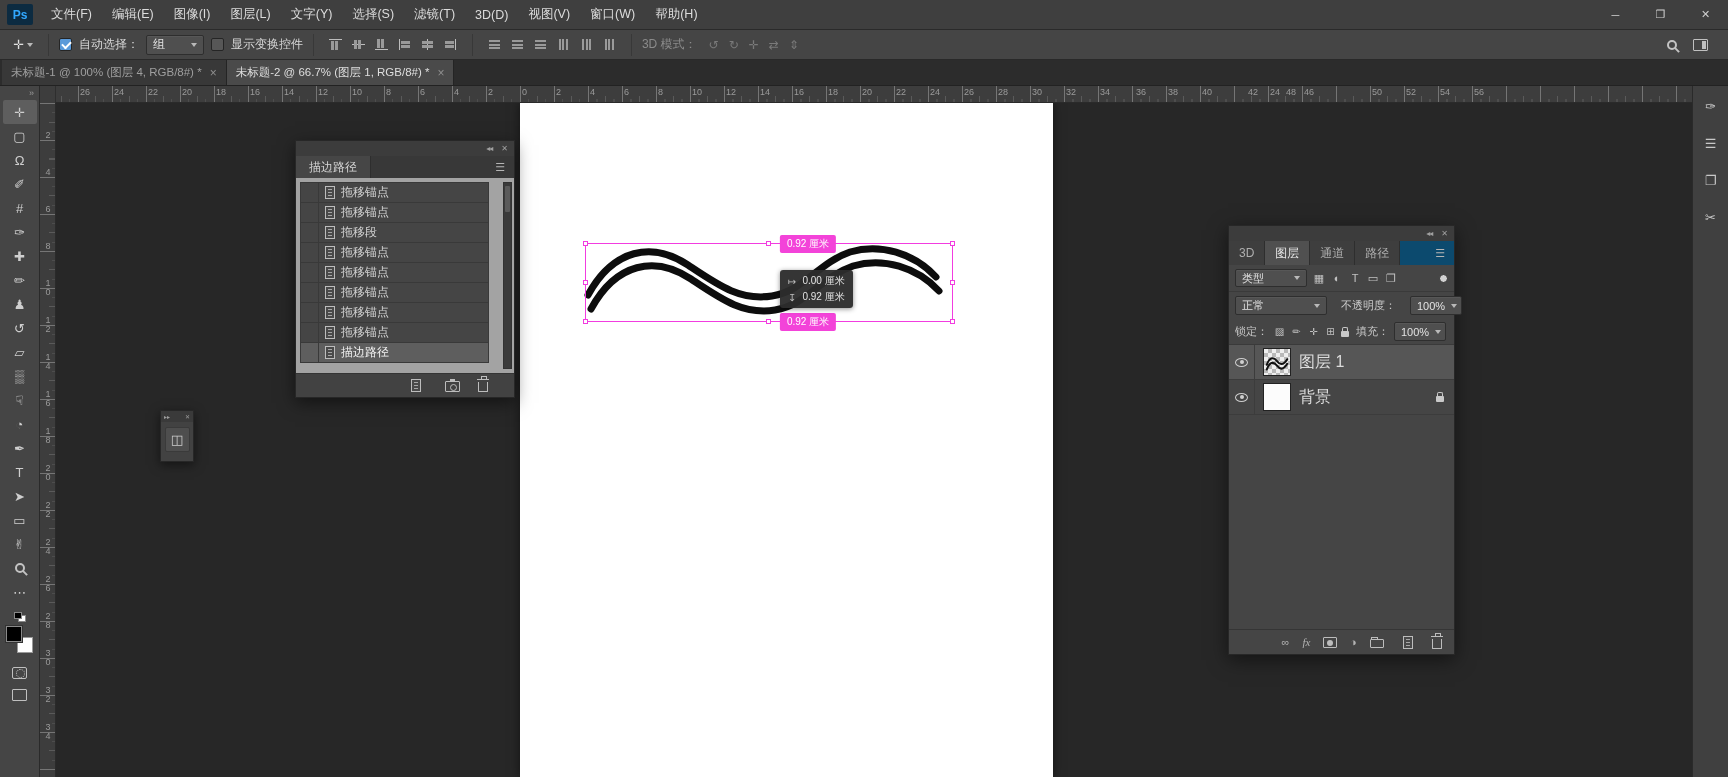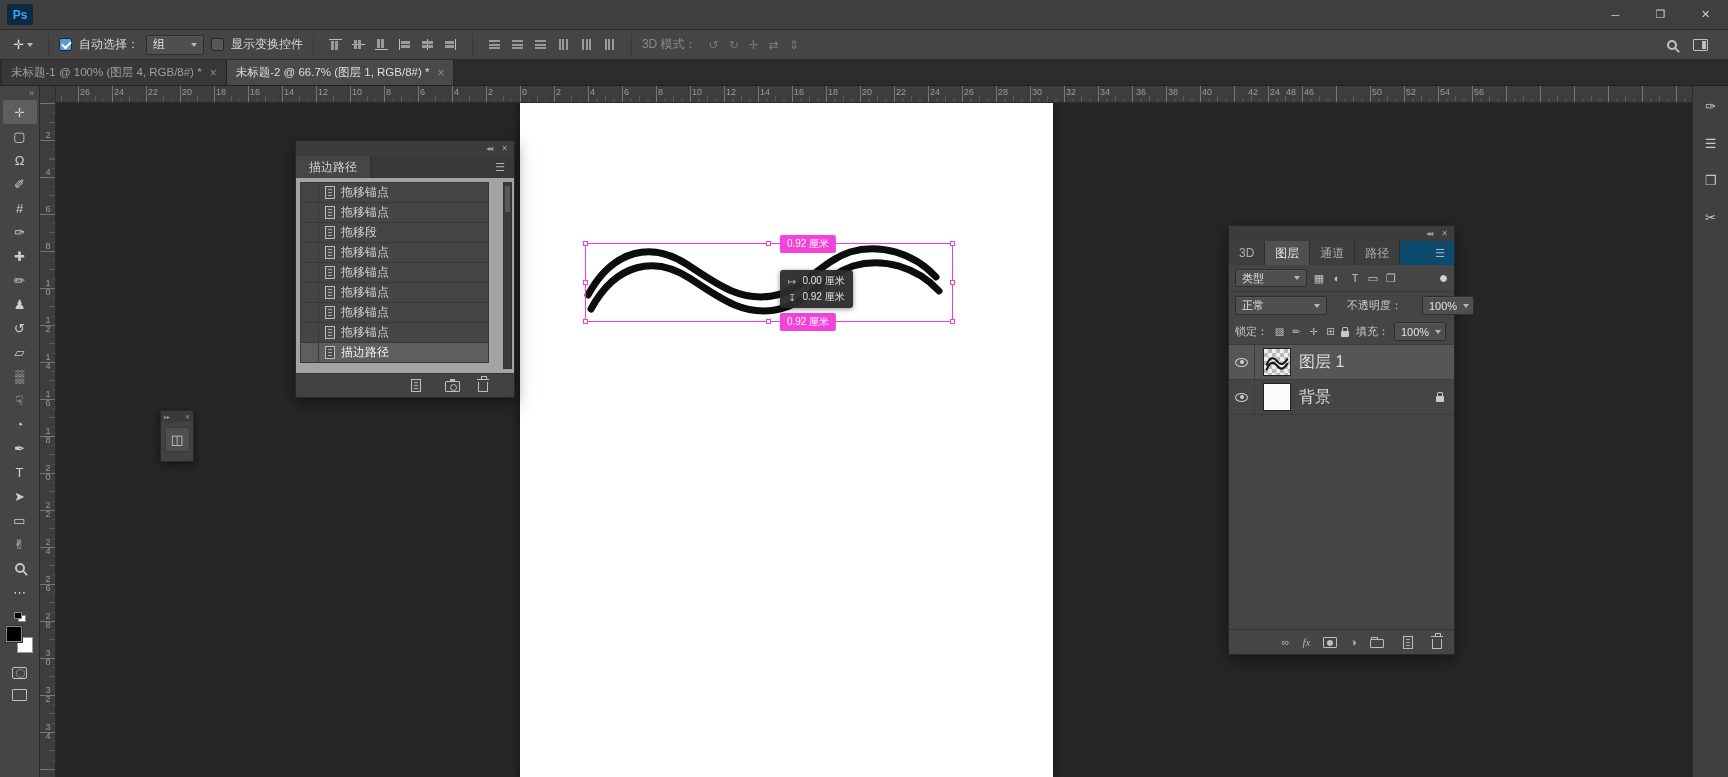--- a/index.html
+++ b/index.html
@@ -171,21 +171,21 @@
   .dock{position:absolute;left:1188px;top:122px;width:227px;height:430px;background:#454545;border:1px solid #272727;box-shadow:0 5px 18px rgba(0,0,0,.5);display:flex;flex-direction:column;z-index:5}
   .dock-tabs{height:24px;background:#0c4a6e;display:flex;align-items:stretch;flex:0 0 24px}
   #dock-tabs-inner{display:flex;align-items:stretch}
   .dock-tab{padding:0 10px;display:flex;align-items:center;color:#aeaeae;font-size:12px;border-right:1px solid #2e2e2e;background:#3e3e3e}
   .dock-tab.active{background:#505050;color:#e6e6e6}
   .filter-row{height:27px;display:flex;align-items:center;padding:0 6px;gap:4px;border-bottom:1px solid #3a3a3a;flex:0 0 27px}
   .filter-combo{width:72px;height:18px;font-size:11px;flex:0 0 72px}
   #filter-icons{display:flex;align-items:center;gap:2px}
   .f-ic{color:#c0c0c0;font-size:11px;width:16px;text-align:center}
   .filter-toggle{margin-left:auto;width:9px;height:9px;border-radius:50%;background:#d2d2d2;border:1px solid #2e2e2e}
-  .blend-row{height:27px;display:flex;align-items:center;padding:0 6px;gap:20px;flex:0 0 27px}
+  .blend-row{height:27px;display:flex;align-items:center;padding:0 6px;gap:14px;flex:0 0 27px}
   .blend-combo{width:92px;height:19px;font-size:11px;flex:0 0 92px}
   .small-label{color:#c9c9c9;font-size:11px;white-space:nowrap}
   .val-combo{width:52px;height:19px;font-size:11px;flex:0 0 52px}
   .lock-row{height:25px;display:flex;align-items:center;padding:0 6px;gap:5px;flex:0 0 25px}
   #lock-icons{display:flex;align-items:center;gap:4px}
   .lk-ic{color:#c0c0c0;font-size:10px;width:13px;text-align:center}
   .fill-label{margin-left:2px}
   .layers-list{flex:1;display:flex;flex-direction:column;border-top:1px solid #3a3a3a;background:#454545;overflow:hidden}
   .layer-row{height:35px;display:flex;align-items:center;border-bottom:1px solid #3c3c3c;padding-right:10px;flex:0 0 35px}
   .layer-row.selected{background:#565656}
@@ -203,20 +203,33 @@
   .rightstrip{width:36px;background:#404040;border-left:1px solid #2a2a2a;display:flex;flex-direction:column;align-items:center;padding-top:8px;gap:13px;flex:0 0 36px}
   .rs-icon{width:24px;height:24px;display:flex;align-items:center;justify-content:center;color:#c8c8c8;font-size:13px}
 </style>
 </head>
 <body>
 
 <div id="app" data-name="photoshop-window">
 
   <div class="menubar" data-name="menu-bar">
     <div class="logo" data-name="photoshop-logo">Ps</div>
+    <div id="menu" class="menu" data-name="menu-items">
+        <span class="menu-item" data-name="menu-item-1">文件(F)</span>
+        <span class="menu-item" data-name="menu-item-2">编辑(E)</span>
+        <span class="menu-item" data-name="menu-item-3">图像(I)</span>
+        <span class="menu-item" data-name="menu-item-4">图层(L)</span>
+        <span class="menu-item" data-name="menu-item-5">文字(Y)</span>
+        <span class="menu-item" data-name="menu-item-6">选择(S)</span>
+        <span class="menu-item" data-name="menu-item-7">滤镜(T)</span>
+        <span class="menu-item" data-name="menu-item-8">3D(D)</span>
+        <span class="menu-item" data-name="menu-item-9">视图(V)</span>
+        <span class="menu-item" data-name="menu-item-10">窗口(W)</span>
+        <span class="menu-item" data-name="menu-item-11">帮助(H)</span>
+      </div>
     <div id="win-controls" class="win-controls" data-name="window-controls">
         <span class="win-btn" data-name="minimize-button">─</span>
         <span class="win-btn" data-name="maximize-button">❐</span>
         <span class="win-btn" data-name="close-button">✕</span>
       </div>
   </div>
 
   <div class="optionsbar" data-name="options-bar">
     <div class="tool-badge" data-name="tool-preset-picker">
       <span class="glyph" data-name="move-tool-icon">✛</span>

